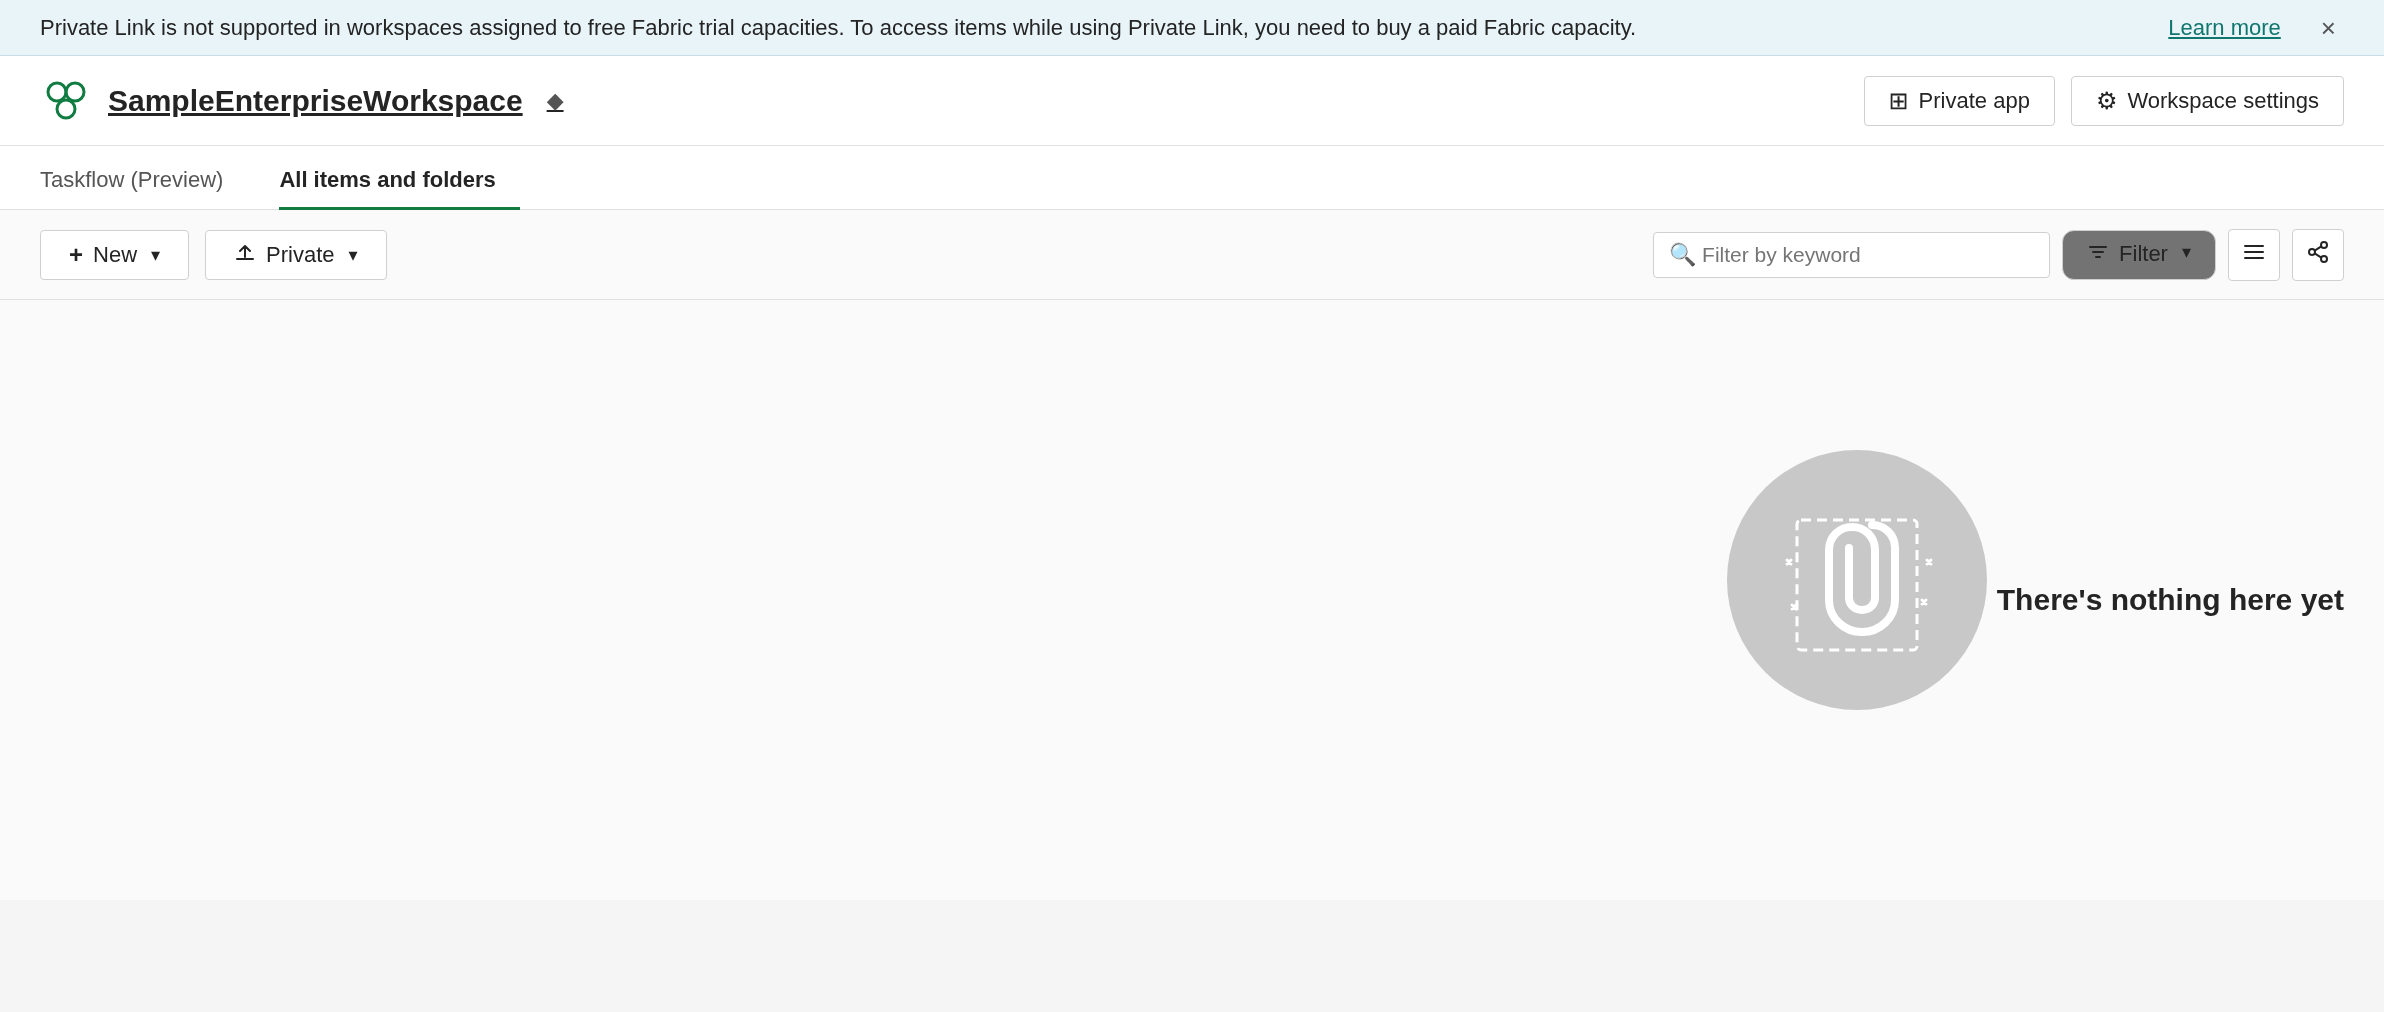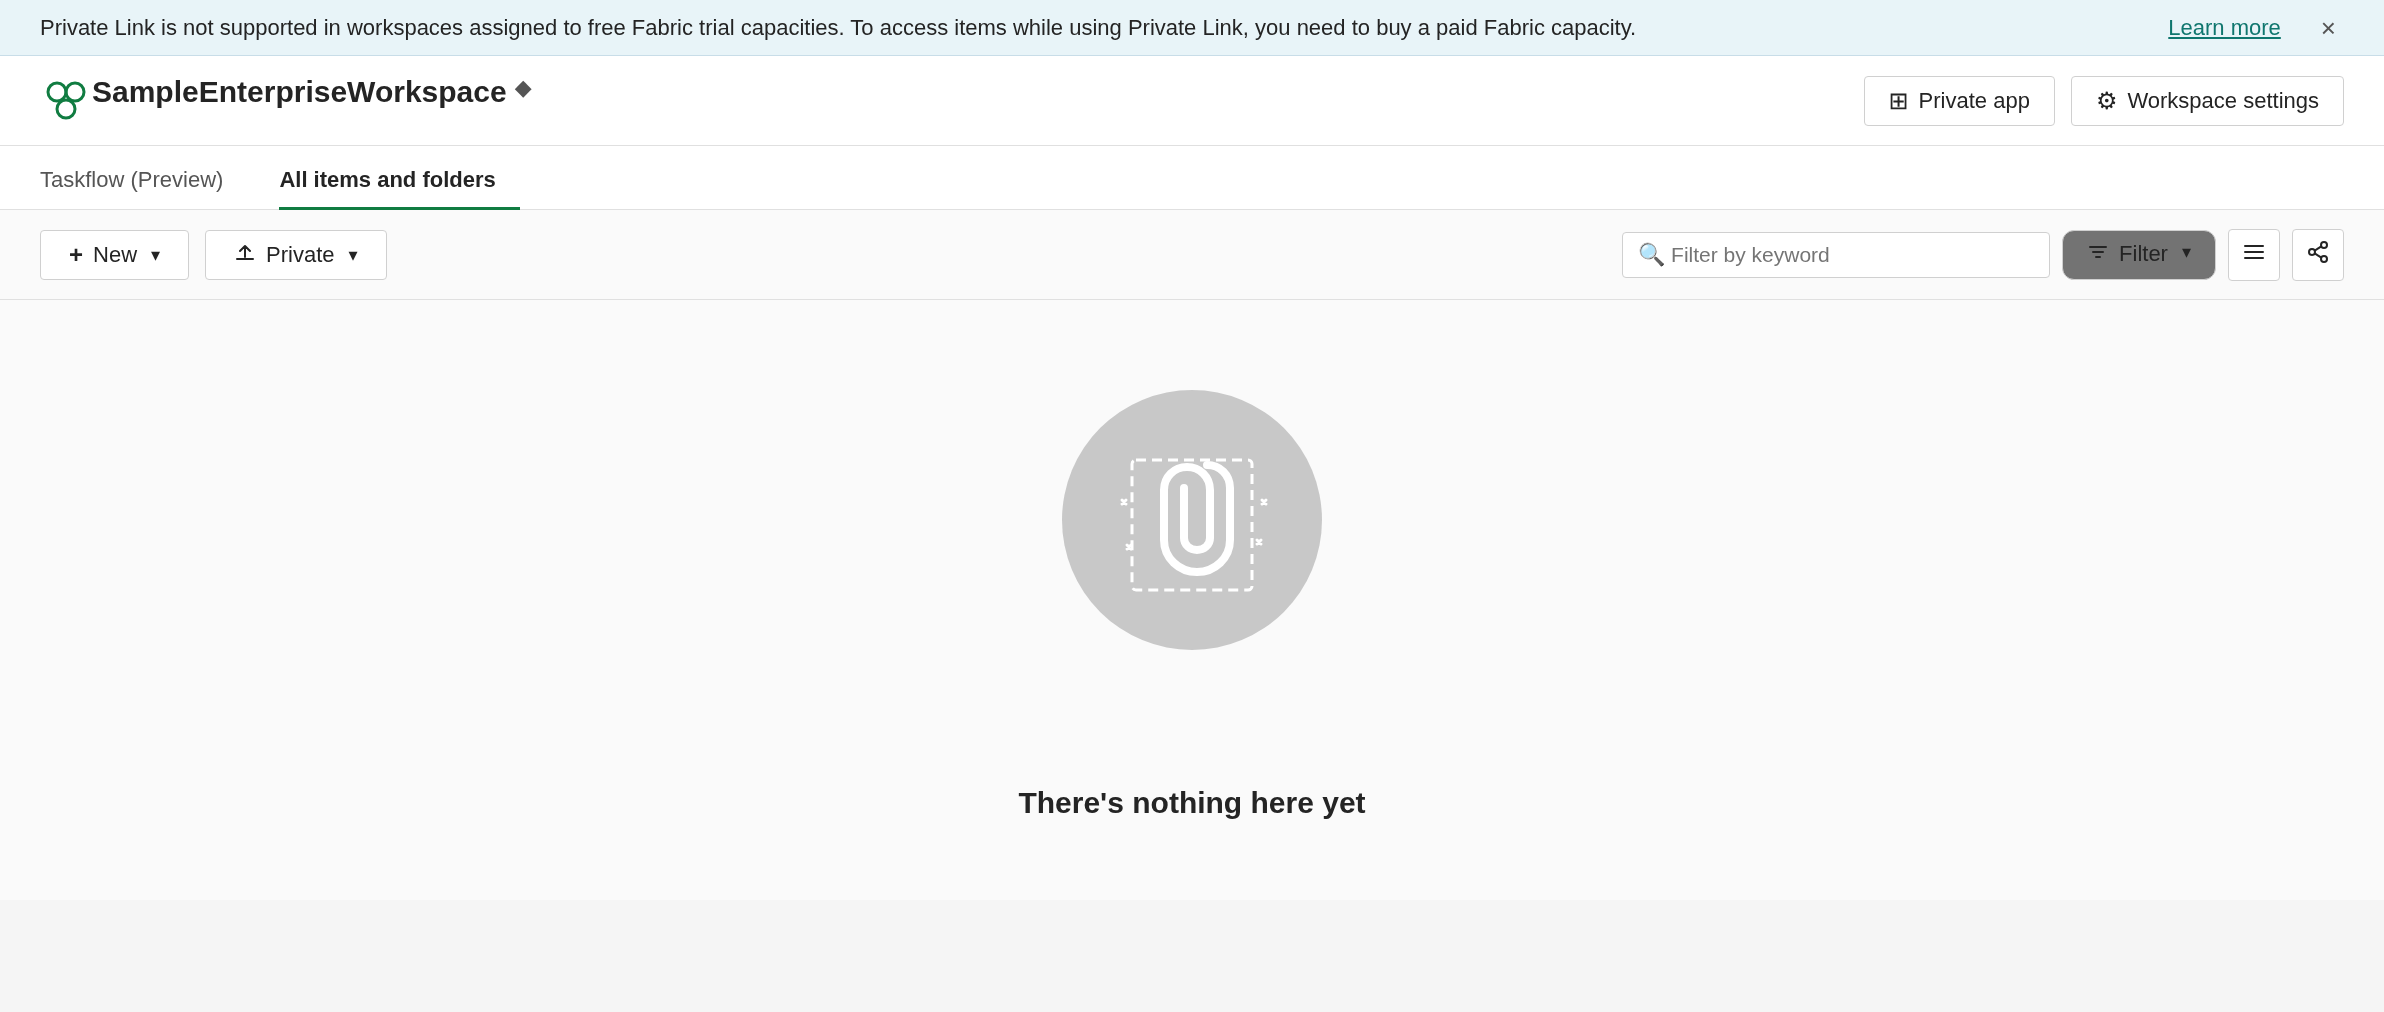--- a/index.html
+++ b/index.html
@@ -49,20 +49,23 @@
       background: #ffffff;
       border-bottom: 1px solid #e0e0e0;
       height: 90px;
       display: flex;
       align-items: center;
       padding: 0 40px;
       justify-content: space-between;
     }
     .header-left {
       display: flex;
+      align-items: center;
+      gap: 16px;
+      text-decoration: underline;
     }
     .workspace-icon {
       width: 52px;
       height: 52px;
     }
     .workspace-title {
       font-size: 30px;
       font-weight: 700;
       color: #242424;
     }
@@ -147,21 +150,21 @@
       display: flex;
       align-items: center;
       gap: 12px;
     }
     .filter-input-wrapper {
       position: relative;
       display: flex;
       align-items: center;
     }
     .filter-input {
-      width: 428px;
+      width: 397px;
       padding: 10px 20px 10px 48px;
       border: 1px solid #d0d0d0;
       border-radius: 4px;
       font-size: 21px;
       color: #888;
       background: #fff;
     }
     .search-icon-overlay {
       position: absolute;
       left: 16px;
@@ -189,23 +192,23 @@
       border: 1px solid #d0d0d0;
       border-radius: 4px;
       background: #fff;
       cursor: pointer;
       font-size: 24px;
     }
 
     
     .main-content {
       display: flex;
-      flex-direction: column;
-      align-items: center;
-      justify-content: space-between;
+      flex-direction: row;
+      align-items: center;
+      justify-content: flex-end;
       padding: 80px 40px;
       min-height: 600px;
       background: #fafafa;
     }
     .empty-illustration {
       width: 280px;
       height: 280px;
       margin-bottom: 40px;
     }
     .empty-title {

